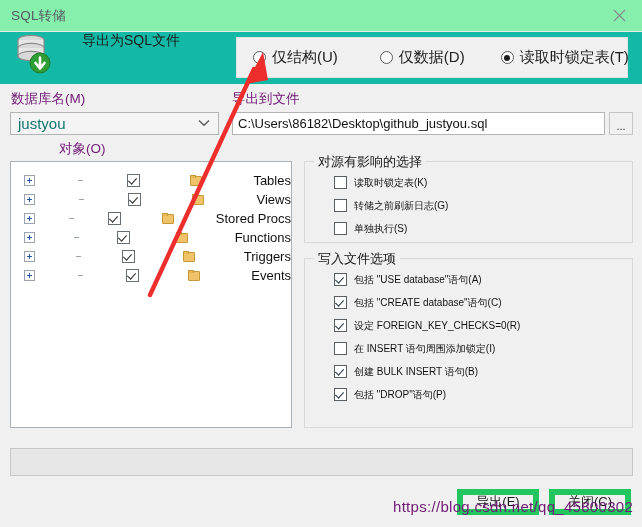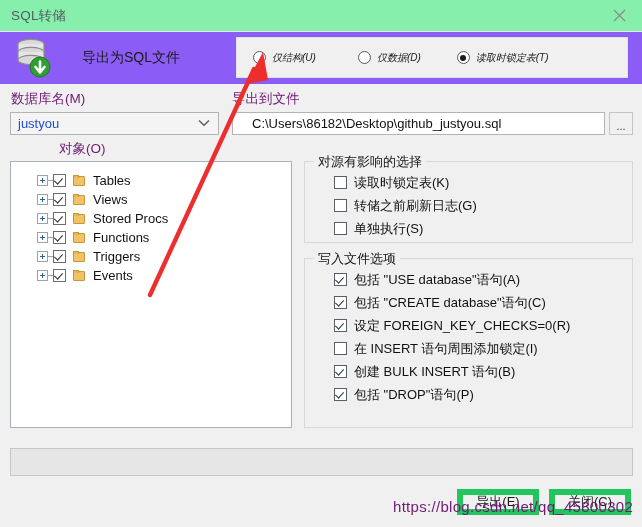--- a/index.html
+++ b/index.html
@@ -42,23 +42,22 @@
     display: flex;
     align-items: center;
     justify-content: center;
     cursor: default;
   }
   .win-close svg { display:block; }
 
   
   .header {
     height: 52px;
-    background: #8b5cf6;
-    display: flex;
-    align-items: center;
+    background: #14b8a6;
+    display: flex;
     position: relative;
   }
   .db-icon {
     margin-left: 12px;
     width: 42px;
     height: 44px;
     position: relative;
     flex: 0 0 auto;
   }
   .header-label {
@@ -77,22 +76,21 @@
     border: 1px solid #e2e2e2;
     display: flex;
     align-items: center;
     box-sizing: border-box;
   }
   .radio-item {
     display: flex;
     align-items: center;
     white-space: nowrap;
     cursor: default;
-    font-size: 10px;
-    font-style: italic;
+    font-size: 15px;
   }
   .radio-item:nth-child(1) { margin-left: 16px; }
   .radio-item:nth-child(2) { margin-left: 42px; }
   .radio-item:nth-child(3) { margin-left: 36px; }
   .radio-mark {
     width: 13px;
     height: 13px;
     border-radius: 50%;
     border: 1px solid #5a5a5a;
     background: #fdfdfd;
@@ -132,22 +130,22 @@
     height: 23px;
     background: #f4f4f4;
     border: 1px solid #b4b4b4;
     box-sizing: border-box;
     display: flex;
     align-items: center;
     cursor: default;
   }
   .combo-value {
     margin-left: 7px;
-    font-size: 13px;
-    color: #1d4ed8;
+    font-size: 15px;
+    color: #0f766e;
   }
   .combo-arrow {
     position: absolute;
     right: 8px;
     top: 6px;
   }
 
   
   .pathfield {
     position: absolute;
@@ -163,21 +161,21 @@
     overflow: hidden;
   }
   .pathfield input {
     border: 0;
     outline: 0;
     background: transparent;
     font-family: inherit;
     font-size: 13px;
     color: #111;
     width: 100%;
-    margin-left: 19px;
+    margin-left: 5px;
     padding: 0;
   }
   .browse-btn {
     position: absolute;
     left: 609px;
     top: 112px;
     width: 24px;
     height: 23px;
     background: #f0f0f0;
     border: 1px solid #c4c4c4;
@@ -200,22 +198,23 @@
     height: 267px;
     background: #ffffff;
     border: 1px solid #a9b0b7;
     box-sizing: border-box;
     overflow: hidden;
   }
   .tree-row {
     display: flex;
     align-items: center;
     height: 19px;
-    padding-left: 26px;
-    cursor: default;
+    padding-left: 13px;
+    cursor: default;
+    justify-content: space-between;
   }
   .expander {
     width: 11px;
     height: 11px;
     border: 1px solid #9aa3ad;
     background: #fff;
     position: relative;
     flex: 0 0 auto;
     box-sizing: border-box;
   }
@@ -326,21 +325,21 @@
     left: 2px;
     top: 1px;
     width: 4px;
     height: 7px;
     border: solid #23364d;
     border-width: 0 1.6px 1.6px 0;
     transform: rotate(42deg);
   }
   .cb-label {
     margin-left: 7px;
-    font-size: 13px;
+    font-size: 10px;
     color: #111;
     white-space: nowrap;
   }
 
   
   .logbar {
     position: absolute;
     left: 10px;
     top: 448px;
     width: 623px;

